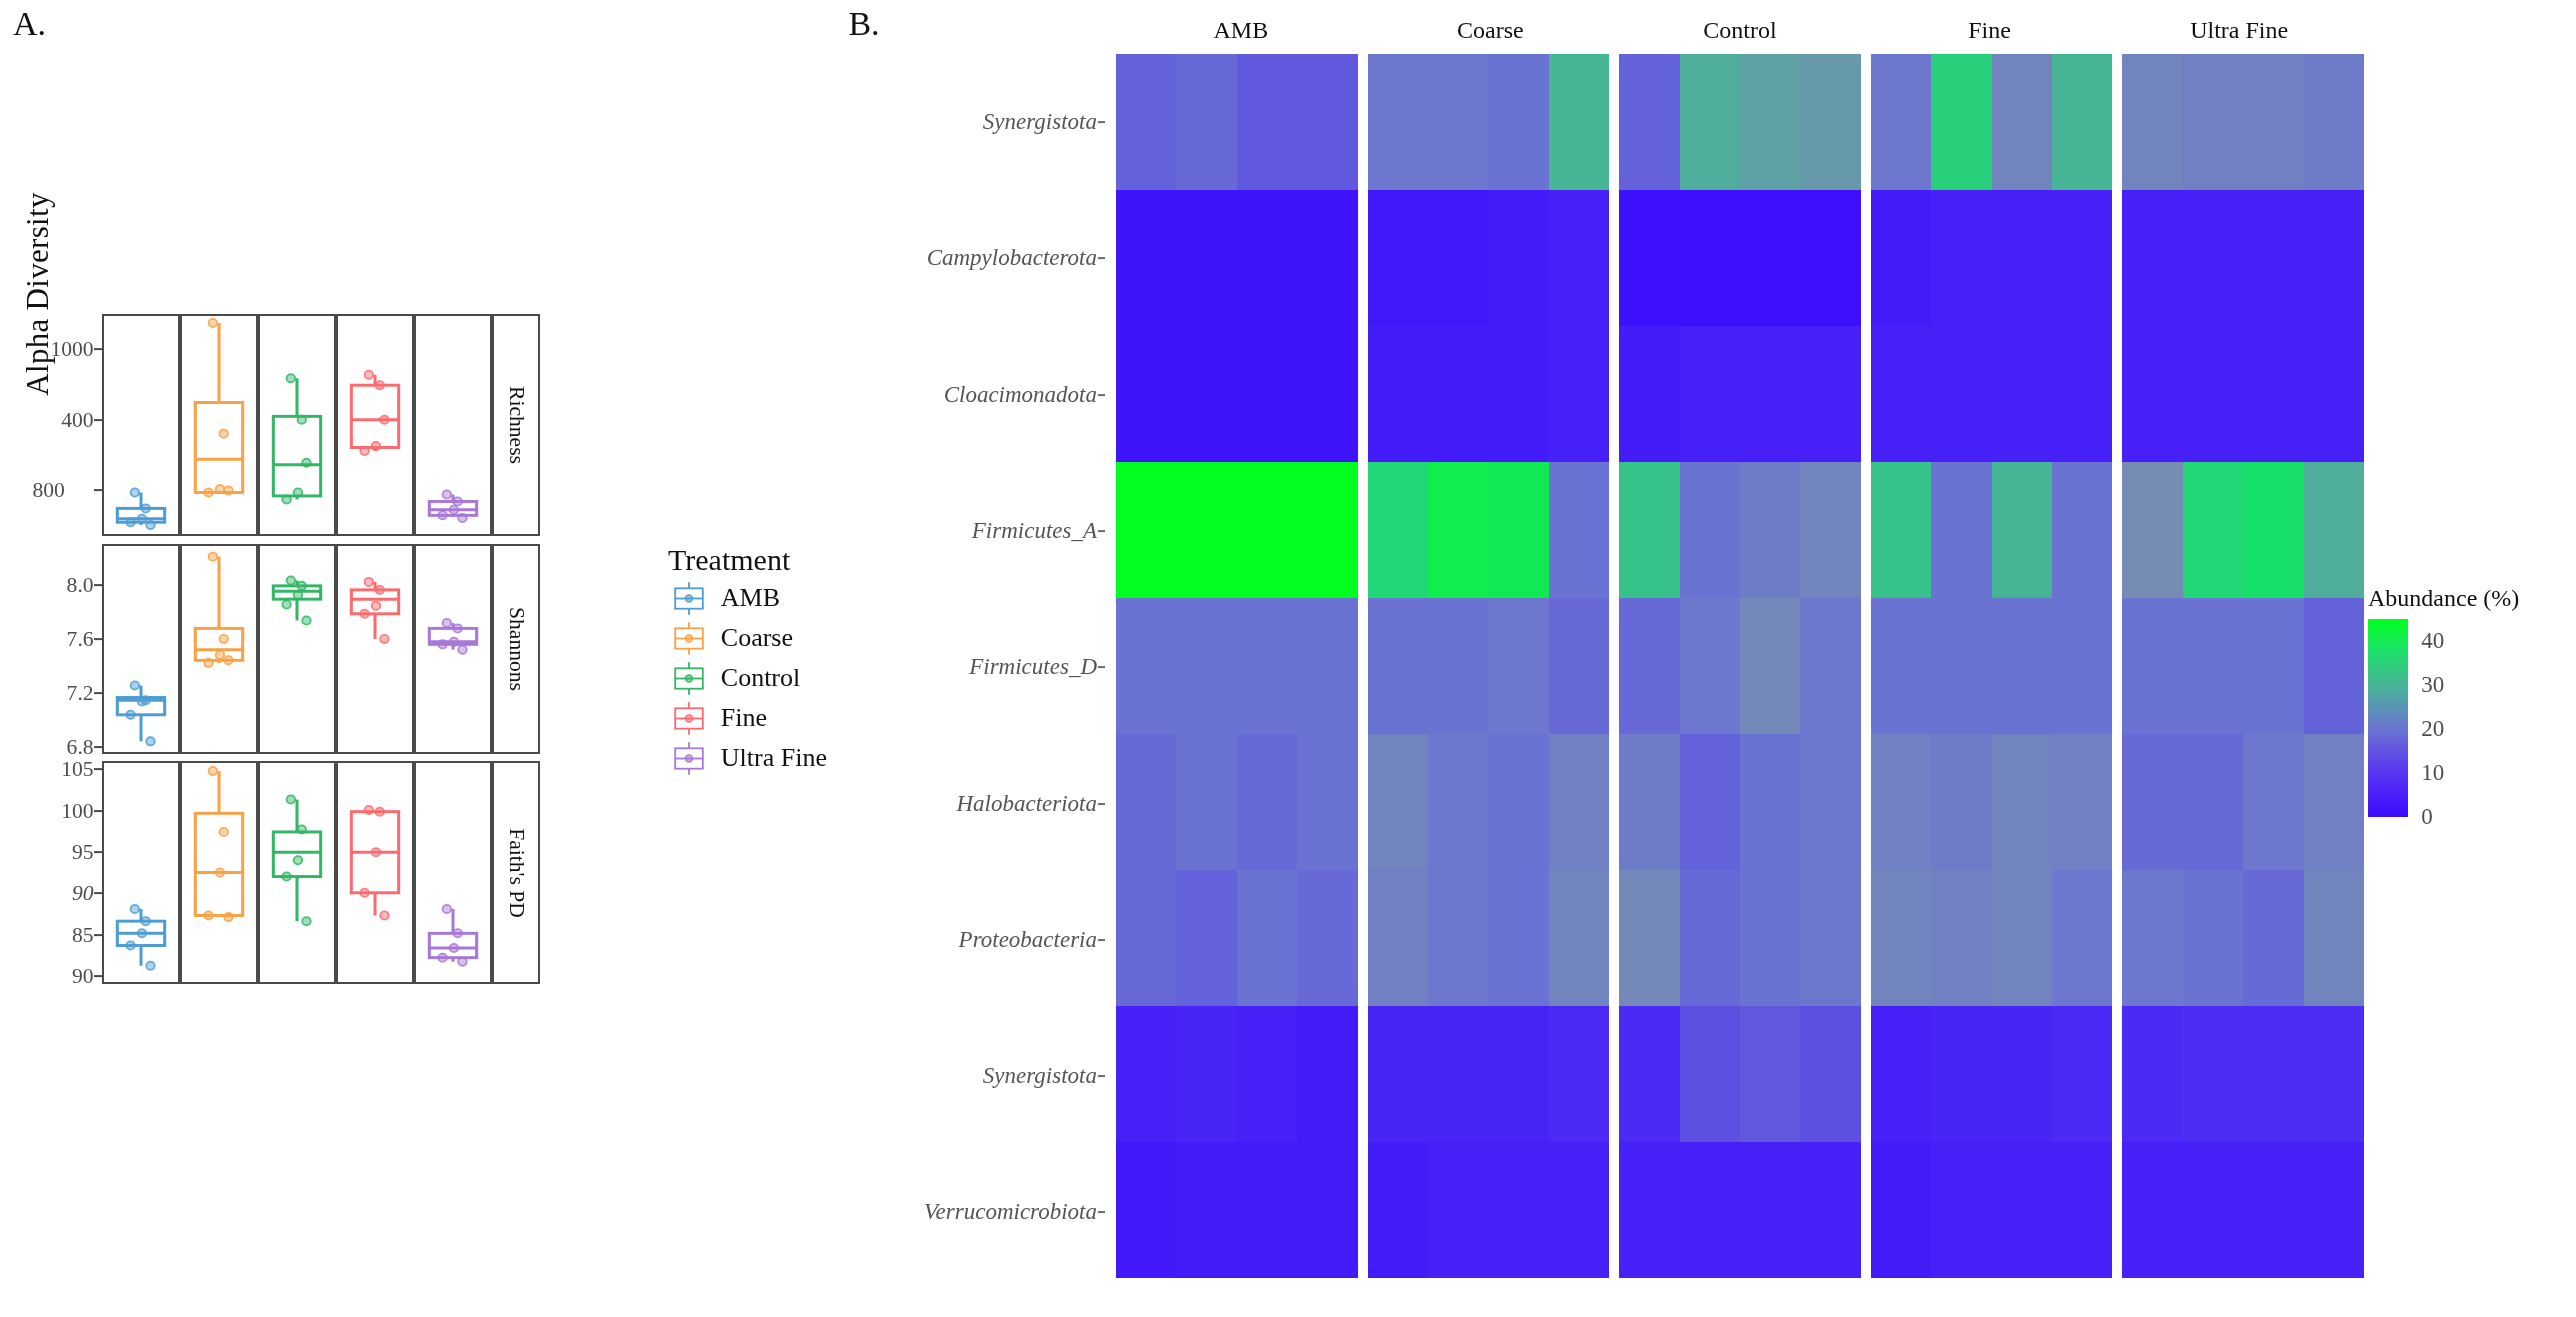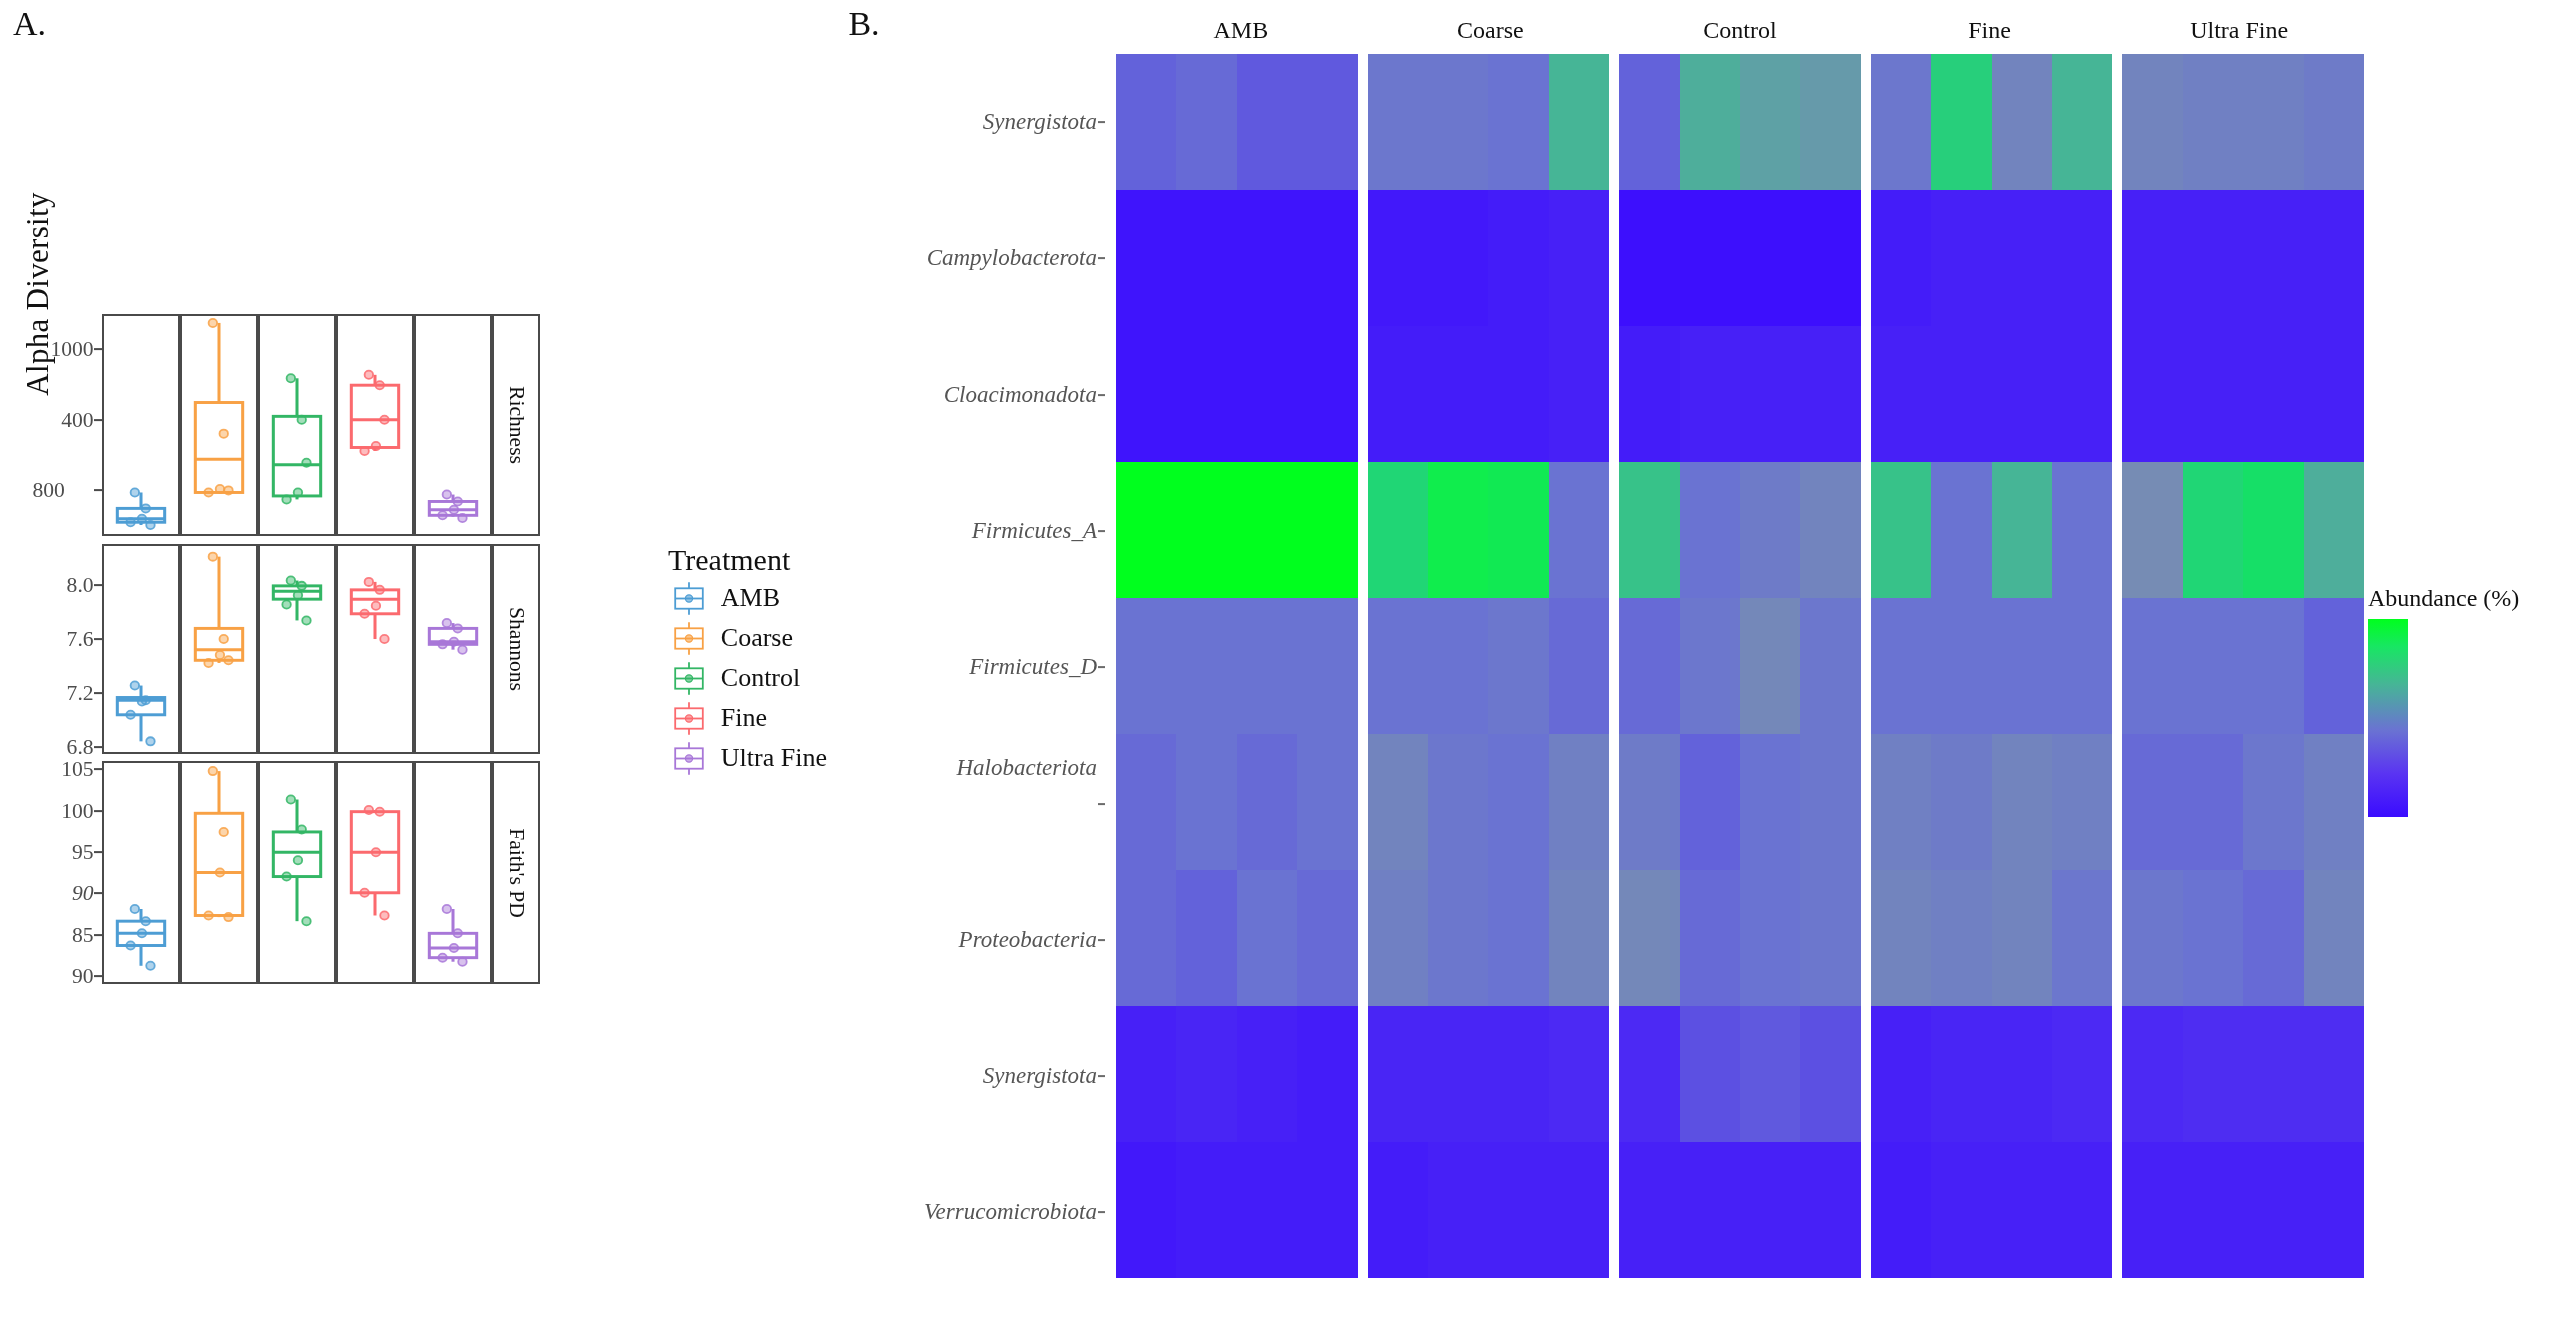--- a/index.html
+++ b/index.html
@@ -391,21 +391,21 @@
       <div style="top: 68px;">Synergistota</div>
       <i class="tk" style="top: 68px;"></i>
       <div style="top: 204px;">Campylobacterota</div>
       <i class="tk" style="top: 204px;"></i>
       <div style="top: 341px;">Cloacimonadota</div>
       <i class="tk" style="top: 341px;"></i>
       <div style="top: 477px;">Firmicutes_A</div>
       <i class="tk" style="top: 477px;"></i>
       <div style="top: 613px;">Firmicutes_D</div>
       <i class="tk" style="top: 613px;"></i>
-      <div style="top: 714px;">Halobacteriota</div>
+      <div style="top: 750px;">Halobacteriota</div>
       <i class="tk" style="top: 750px;"></i>
       <div style="top: 886px;">Proteobacteria</div>
       <i class="tk" style="top: 886px;"></i>
       <div style="top: 1022px;">Synergistota</div>
       <i class="tk" style="top: 1022px;"></i>
       <div style="top: 1158px;">Verrucomicrobiota</div>
       <i class="tk" style="top: 1158px;"></i>
     </div>
   <div id="hm-grid">
       <div class="hm-group">
@@ -637,16 +637,28 @@
           <div class="hm-cell" style="height: 136px; background: rgb(78, 45, 242);"></div>
           <div class="hm-cell" style="height: 136px; background: rgb(71, 32, 247);"></div>
         </div>
       </div>
     </div>
 
   <div id="cbar">
     <div class="ctitle">Abundance (%)</div>
     <div class="cbody">
       <div class="cramp"></div>
+      <div class="cticks" id="cbarTicks">
+          <span style="top: 22px;">40</span>
+          <i style="top: 22px;"></i>
+          <span style="top: 66px;">30</span>
+          <i style="top: 66px;"></i>
+          <span style="top: 110px;">20</span>
+          <i style="top: 110px;"></i>
+          <span style="top: 154px;">10</span>
+          <i style="top: 154px;"></i>
+          <span style="top: 198px;">0</span>
+          <i style="top: 198px;"></i>
+        </div>
     </div>
   </div>
 </div>
 
 
 </body></html>

